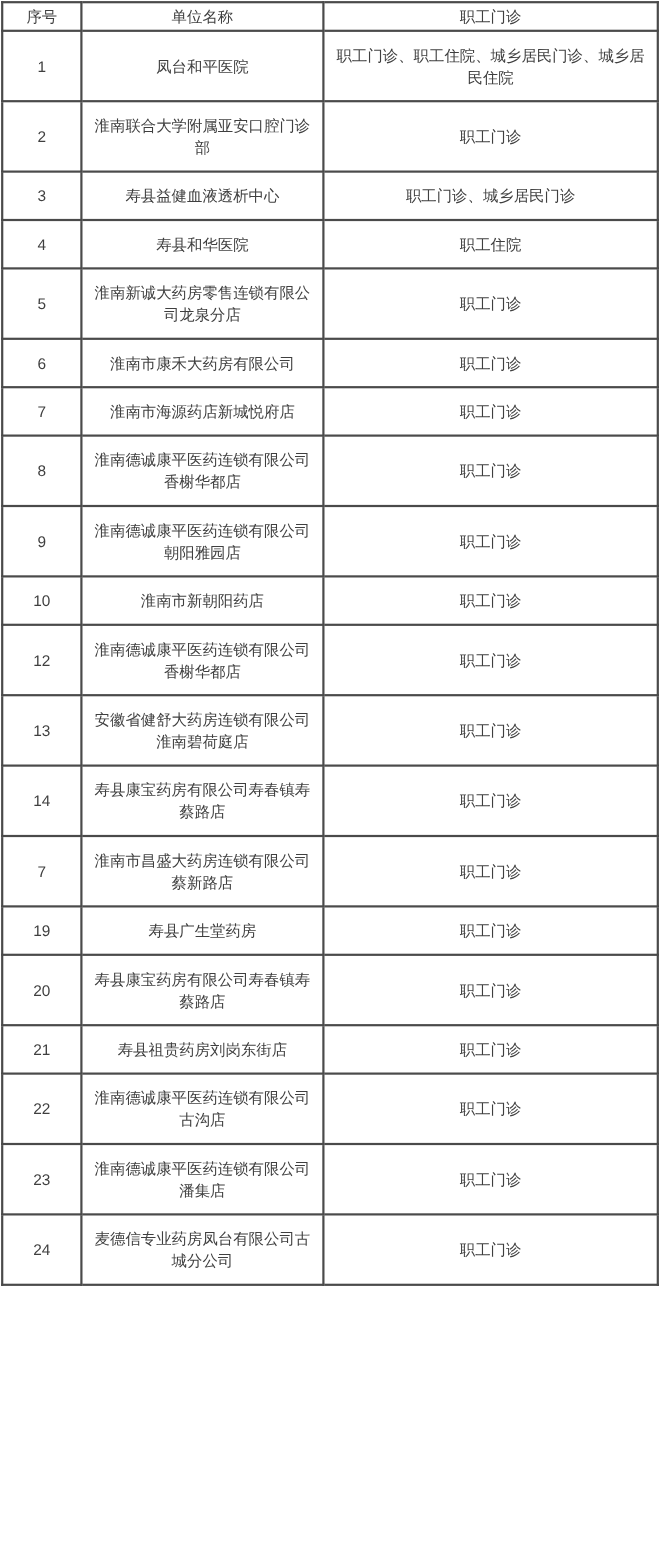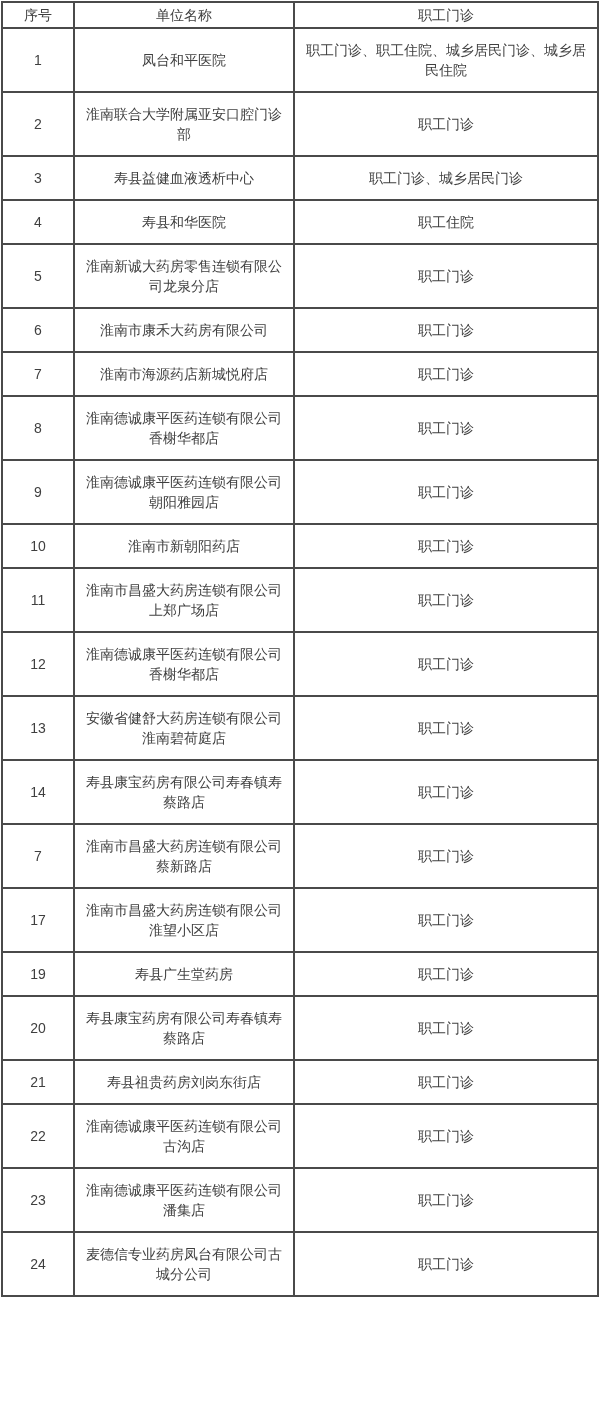--- a/index.html
+++ b/index.html
@@ -103,47 +103,37 @@
           <td>9</td>
           <td>淮南德诚康平医药连锁有限公司朝阳雅园店</td>
           <td>职工门诊</td>
         </tr>
         <tr>
           <td>10</td>
           <td>淮南市新朝阳药店</td>
           <td>职工门诊</td>
         </tr>
         <tr>
-          <td>11</td>
-          <td>淮南市昌盛大药房连锁有限公司上郑广场店</td>
-          <td>职工门诊</td>
-        </tr>
-        <tr>
           <td>12</td>
           <td>淮南德诚康平医药连锁有限公司香榭华都店</td>
           <td>职工门诊</td>
         </tr>
         <tr>
           <td>13</td>
           <td>安徽省健舒大药房连锁有限公司淮南碧荷庭店</td>
           <td>职工门诊</td>
         </tr>
         <tr>
           <td>14</td>
           <td>寿县康宝药房有限公司寿春镇寿蔡路店</td>
           <td>职工门诊</td>
         </tr>
         <tr>
           <td>7</td>
           <td>淮南市昌盛大药房连锁有限公司蔡新路店</td>
-          <td>职工门诊</td>
-        </tr>
-        <tr>
-          <td>17</td>
-          <td>淮南市昌盛大药房连锁有限公司淮望小区店</td>
           <td>职工门诊</td>
         </tr>
         <tr>
           <td>19</td>
           <td>寿县广生堂药房</td>
           <td>职工门诊</td>
         </tr>
         <tr>
           <td>20</td>
           <td>寿县康宝药房有限公司寿春镇寿蔡路店</td>

